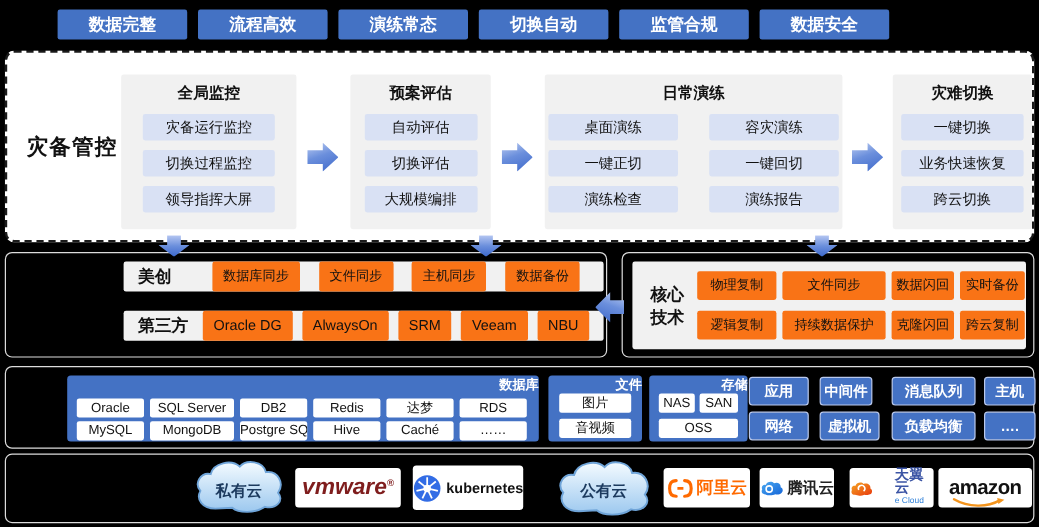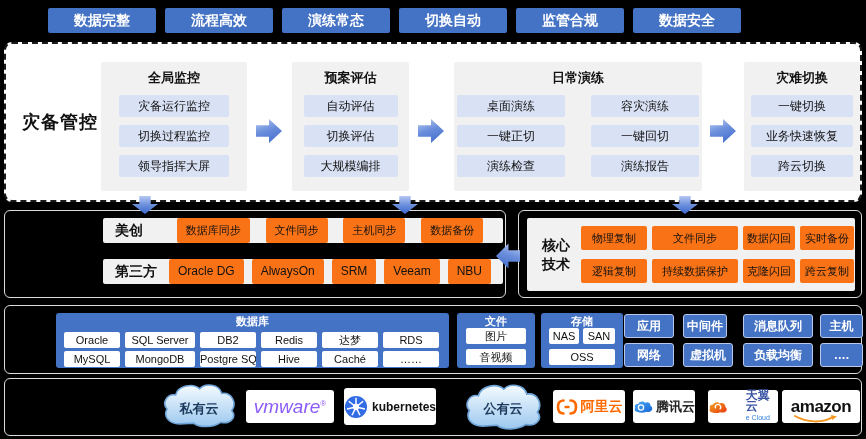--- a/index.html
+++ b/index.html
@@ -46,35 +46,35 @@
                 color:#111; border-radius:2px; text-align:center; white-space:nowrap; }
   .core-panel { position:absolute; left:8px; top:7px; width:328px; height:73px; background:#f1f1f1; border-radius:2px; }
   .core-title { position:absolute; left:15px; top:50%; transform:translateY(-50%);
                 font-size:14px; font-weight:bold; color:#111; line-height:19px; }
   .core-grid { position:absolute; left:54px; top:8px; display:grid;
                grid-template-columns:66px 86px 52px 54px; column-gap:5px; row-gap:9px; }
   .core-grid .cell-lblue { height:24px; line-height:24px; padding:0 2px; }
 
   
   .blue-panel { position:absolute; background:#4472c4; border-radius:3px; }
-  .bp-title { color:#fff; font-weight:bold; font-size:11px; text-align:center; line-height:14px; margin-top:1px; }
+  .bp-title { color:#fff; font-weight:bold; font-size:11px; text-align:right; line-height:14px; margin-top:1px; }
   .db-row { position:absolute; left:8px; display:grid; grid-template-columns:56px 70px 56px 56px 56px 56px; gap:5px; }
   .wcell { background:#fff; border-radius:2px; font-size:11px; line-height:16px; height:16px;
            text-align:center; color:#111; white-space:nowrap; overflow:hidden; }
   .icell { position:absolute; height:24px; line-height:22px; background:#4472c4; border:1px solid #b9c8ec;
            border-radius:3px; color:#fff; font-weight:bold; font-size:12px; text-align:center; white-space:nowrap; }
 
   
   .badge { position:absolute; background:#fff; border-radius:3px; display:flex;
            align-items:center; justify-content:center; gap:5px; }
   .cloud-wrap { position:absolute; width:78px; height:52px; }
   .cloud-wrap svg { position:absolute; inset:0; }
   .cloud-label { position:absolute; left:0; right:0; top:19px; text-align:center;
                  font-size:13px; font-weight:bold; color:#1c3a5e; }
-  .vm-text { color:#8b5cf6; font-style:italic; font-weight:normal; font-size:19px; }
+  .vm-text { color:#7f1d1d; font-style:italic; font-weight:bold; font-size:19px; }
   .vm-text sup { font-size:8px; font-style:normal; }
   .k8s-text { font-size:12px; font-weight:bold; color:#111; }
   .ali-text { font-size:14px; font-weight:bold; color:#ff6a00; }
   .tc-text { font-size:13px; font-weight:bold; color:#222; }
   .ct-stack { display:flex; flex-direction:column; line-height:11px; }
   .ct-main { font-size:12px; font-weight:bold; color:#3c55a5; }
   .ct-sub { font-size:7px; color:#2f80d9; }
   .amz { position:relative; font-size:17px; font-weight:bold; color:#111; letter-spacing:-0.5px; }
 </style>
 </head>

